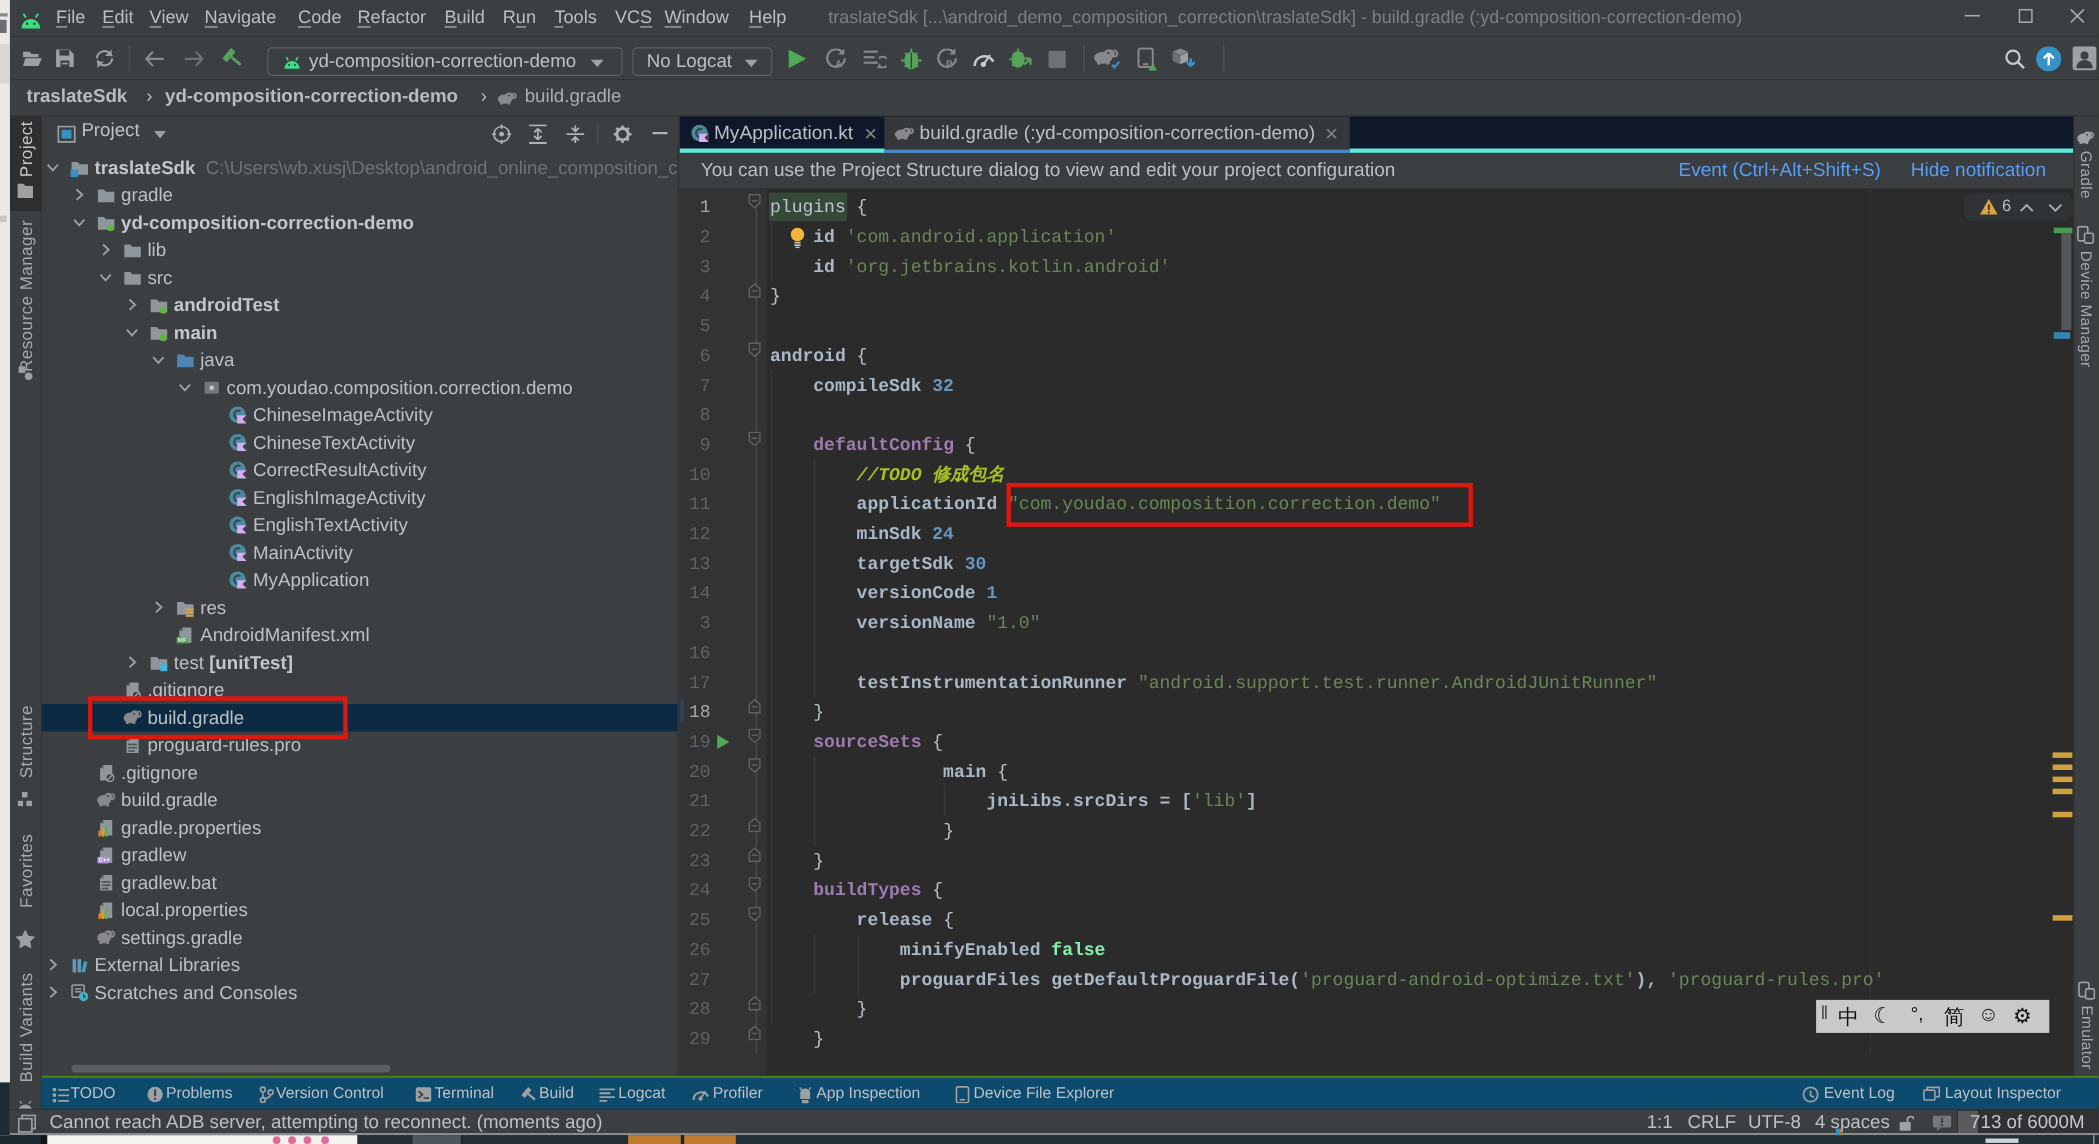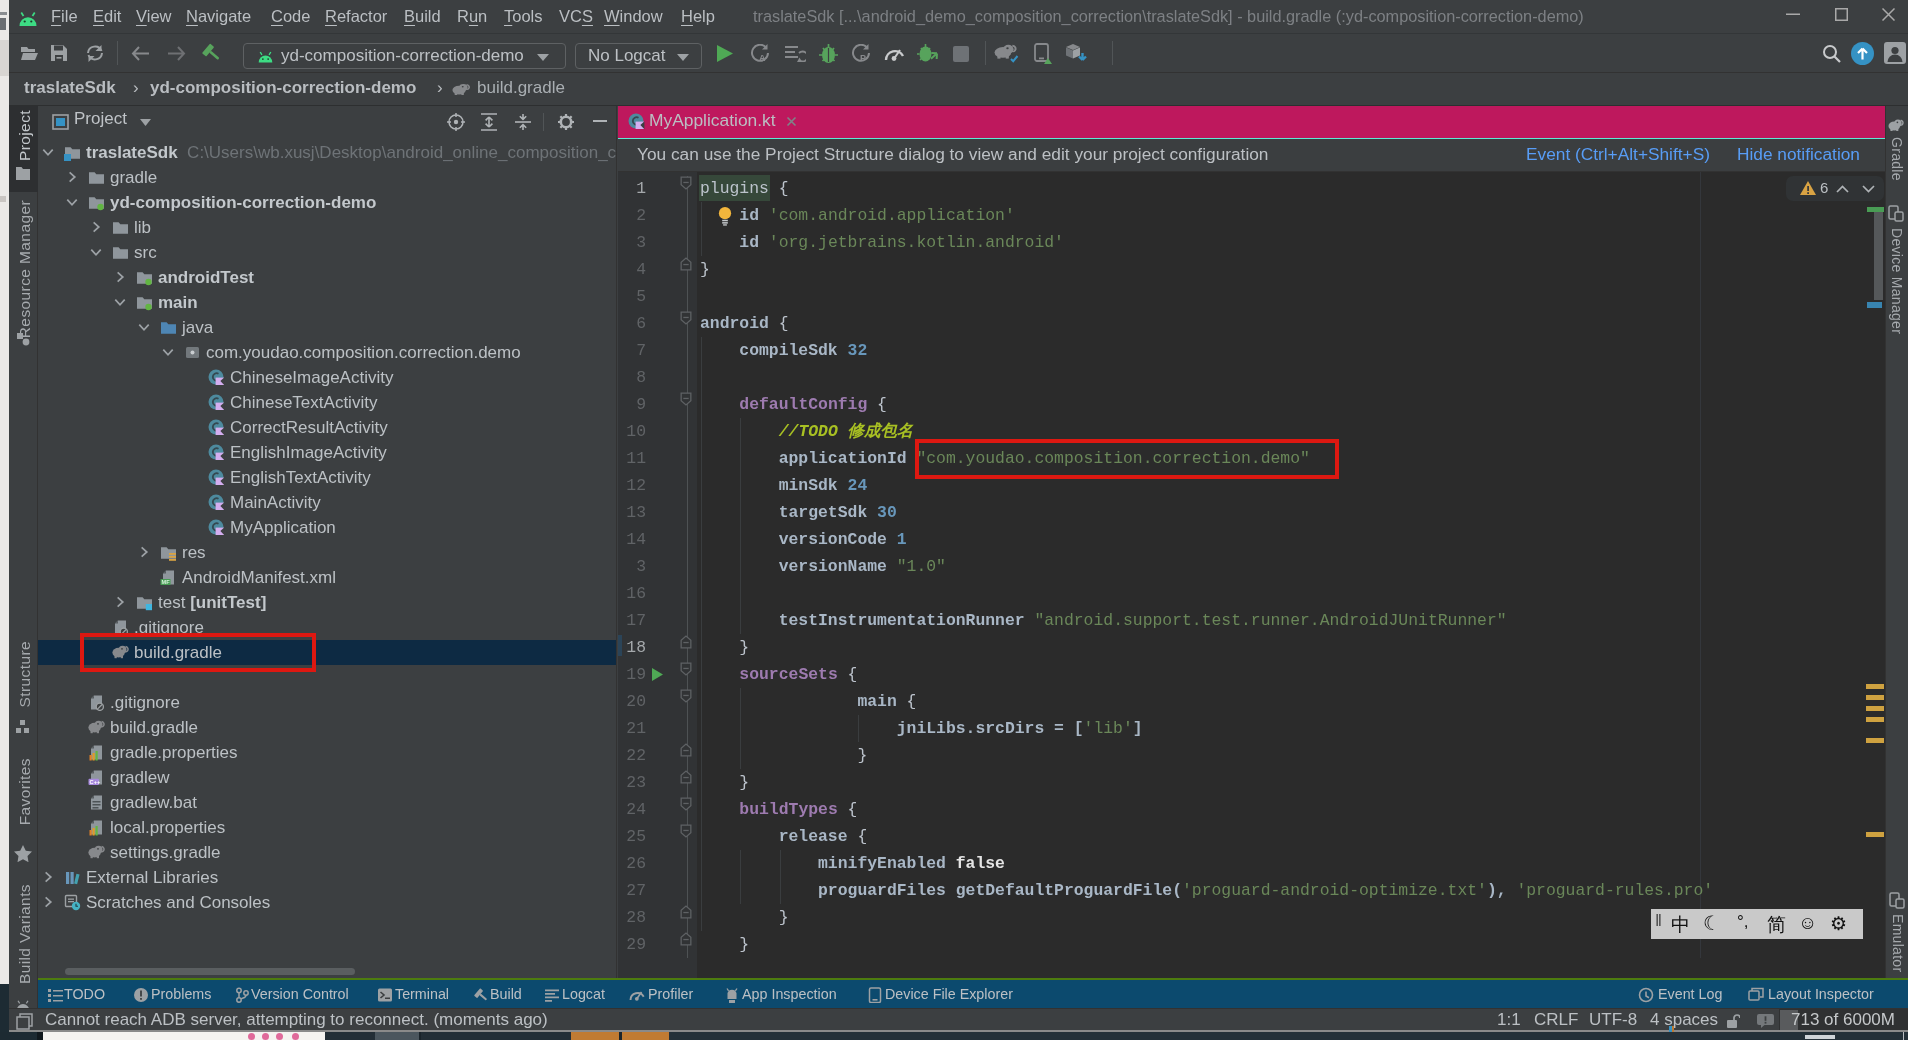--- a/index.html
+++ b/index.html
@@ -23,30 +23,30 @@
 .vtextR{position:absolute;writing-mode:vertical-rl;color:#a6aaae;font-size:14px;letter-spacing:.3px}
 
 #tree{left:38px;top:106px;width:579px;height:872px;background:#3c3f41;border-right:1px solid #323232;overflow:hidden}
 .trow{position:absolute;left:0;width:579px;height:25px;line-height:25px;font-size:17px;color:#bcc1c5;white-space:nowrap}
 .trow b{color:#c3c8cc;font-weight:bold}
 .chev{position:absolute;top:4px;width:16px;height:16px}
 .ticon{position:absolute;top:4px;width:17px;height:17px}
 .tlabel{position:absolute;top:0}
 
 #edcol{left:618px;top:106px;width:1267px;height:872px;background:#2b2b2b}
-#tabbar{position:absolute;left:0;top:0;width:1267px;height:33px;background:#be185d;border-bottom:1px solid #5eead4}
+#tabbar{position:absolute;left:0;top:0;width:1267px;height:33px;background:#0f172a;border-bottom:4px solid #5eead4}
 .tab{position:absolute;top:0;height:30px;font-size:17.4px;color:#bbbfc3}
 #notif{position:absolute;left:0;top:33px;width:1267px;height:33px;background:#3b3e40;border-bottom:1px solid #323232;font-size:17.3px;color:#bcc0c4}
 #code{position:absolute;left:0;top:66px;width:1267px;height:806px;background:#2b2b2b}
 #gutter{position:absolute;left:0;top:0;width:79px;height:806px;background:#313335}
 .lnum{position:absolute;left:0;width:28px;text-align:right;font-family:"Liberation Mono",monospace;font-size:16.4px;color:#606366;line-height:27px;height:27px}
 .cl{position:absolute;left:82px;white-space:pre;font-family:"Liberation Mono",monospace;font-size:16.4px;font-weight:600;color:#a9b7c6;line-height:27px;height:27px}
 .s{color:#6a8759;font-weight:500}
 .n{color:#6897bb}
-.kw{color:#e5e5e5}
+.kw{color:#86efac}
 .fn{color:#9e7bb0}
 .todo{color:#a8c023;font-weight:bold;font-style:italic}
 .br{color:#bcc3cc;font-weight:400}
 .ig{position:absolute;width:1px;background:#3a3d3f}
 
 #rstripe{left:1885px;top:106px;width:23px;height:926px;background:#3c3f41;border-left:1px solid #323232}
 
 #toolrow{left:38px;top:978px;width:1870px;height:30px;background:#0c4a6e;border-top:2px solid #4d7c0f}
 .bitem{position:absolute;top:6px;font-size:14.3px;color:#bcc0c4;white-space:nowrap}
 #statusbar{left:9px;top:1008px;width:1899px;height:24px;background:#3c3f41;border-top:1px solid #323232}
@@ -504,20 +504,30 @@
             <ellipse cx="10.4" cy="8.6" rx="6.2" ry="4.9" fill="#87898c"></ellipse>
             <circle cx="6.4" cy="5.6" r="3.9" fill="#87898c"></circle>
             <path d="M3.4 2.4 C1.1 2.8 0.4 5.2 1.5 6.9 C2.2 8 3.6 7.9 4.2 7" stroke="#87898c" stroke-width="1.5" fill="none"></path>
             <rect x="6" y="11.6" width="2.3" height="2.6" fill="#87898c"></rect>
             <rect x="12.2" y="11.6" width="2.3" height="2.6" fill="#87898c"></rect>
             <circle cx="7" cy="4.8" r=".9" fill="#3c3f41"></circle>
           </g>
         </svg>
         <span class="tlabel" style="left:96px">build.gradle</span>
       </div>
+<div class="trow" style="top:559px">
+        <svg class="ticon" style="left:74px" viewBox="0 0 17 17">
+          <path d="M6 1.5 H14 V15.5 H3 V4.5 Z" fill="#8f969c"></path>
+          <path d="M3 4.5 L6 4.5 L6 1.5 Z" fill="#565b5e"></path>
+          <rect x="4.5" y="7" width="8" height="1.5" fill="#4d5356"></rect>
+          <rect x="4.5" y="10" width="8" height="1.5" fill="#4d5356"></rect>
+          <rect x="4.5" y="13" width="6" height="1.5" fill="#4d5356"></rect>
+        </svg>
+        <span class="tlabel" style="left:96px">proguard-rules.pro</span>
+      </div>
 <div class="trow" style="top:584px">
         <svg class="ticon" style="left:50px" viewBox="0 0 17 17">
           <path d="M6 1.5 H14 V15.5 H3 V4.5 Z" fill="#8f969c"></path>
           <path d="M3 4.5 L6 4.5 L6 1.5 Z" fill="#565b5e"></path>
           <circle cx="11.8" cy="12.8" r="3.6" fill="#3c3f41" stroke="#9da1a4" stroke-width="1.3"></circle>
           <line x1="9.5" y1="15.1" x2="14.1" y2="10.5" stroke="#9da1a4" stroke-width="1.3"></line>
         </svg>
         <span class="tlabel" style="left:72px">.gitignore</span>
       </div>
 <div class="trow" style="top:609px">
@@ -618,20 +628,39 @@
  <svg class="abs" style="left:10px;top:7px" width="17" height="17" viewBox="0 0 17 17">
             <circle cx="8" cy="8" r="7.5" fill="#4d8a9e"></circle>
             <path d="M10.5 4.7 a3.8 3.8 0 1 0 0 6.6" fill="none" stroke="#354851" stroke-width="1.9"></path>
             <path d="M7.6 8.6 h8.4 v7.4 h-8.4 Z" fill="#d4aef0"></path>
             <path d="M16.4 8.3 L12.4 12 L16.4 16.2 Z" fill="#3c3f41"></path>
           </svg>
  <span class="abs" style="left:31px;top:4px">MyApplication.kt</span>
  <svg class="abs" style="left:168px;top:10px" width="11" height="11">
             <path d="M1.5 1.5 L9.5 9.5 M9.5 1.5 L1.5 9.5" stroke="#7f8488" stroke-width="1.6"></path>
           </svg>
+</div>
+<div class="tab" style="left:186px;width:423px;background:#35383b;height:32px">
+ <svg class="abs" style="left:9px;top:8px" width="20" height="16" viewBox="0 0 27 20">
+            <g transform="scale(1.45,1.18)">
+              <g transform="translate(17,0) scale(-1,1)">
+                <ellipse cx="10.4" cy="8.6" rx="6.2" ry="4.9" fill="#87898c"></ellipse>
+                <circle cx="6.4" cy="5.6" r="3.9" fill="#87898c"></circle>
+                <path d="M3.4 2.4 C1.1 2.8 0.4 5.2 1.5 6.9 C2.2 8 3.6 7.9 4.2 7" stroke="#87898c" stroke-width="1.5" fill="none"></path>
+                <rect x="6" y="11.6" width="2.3" height="2.6" fill="#87898c"></rect>
+                <rect x="12.2" y="11.6" width="2.3" height="2.6" fill="#87898c"></rect>
+                <circle cx="7" cy="4.8" r=".9" fill="#3c3f41"></circle>
+              </g>
+            </g>
+          </svg>
+ <span class="abs" style="left:32px;top:4px">build.gradle (:yd-composition-correction-demo)</span>
+ <svg class="abs" style="left:401px;top:10px" width="11" height="11">
+            <path d="M1.5 1.5 L9.5 9.5 M9.5 1.5 L1.5 9.5" stroke="#7f8488" stroke-width="1.6"></path>
+          </svg>
+ <div class="abs" style="left:0;top:30px;width:423px;height:3px;background:#4a88c7"></div>
 </div>
 </div>
 <div id="notif">
 <span class="abs" style="left:19px;top:5px">You can use the Project Structure dialog to view and edit your project configuration</span>
 <span class="abs" style="left:908px;top:5px;color:#589df6">Event (Ctrl+Alt+Shift+S)</span>
 <span class="abs" style="left:1119px;top:5px;color:#589df6">Hide notification</span>
 </div>
 <div id="code">
 <div id="gutter"></div>
 <div class="abs" style="left:0;top:463px;width:4px;height:21px;background:#2b4458"></div>

